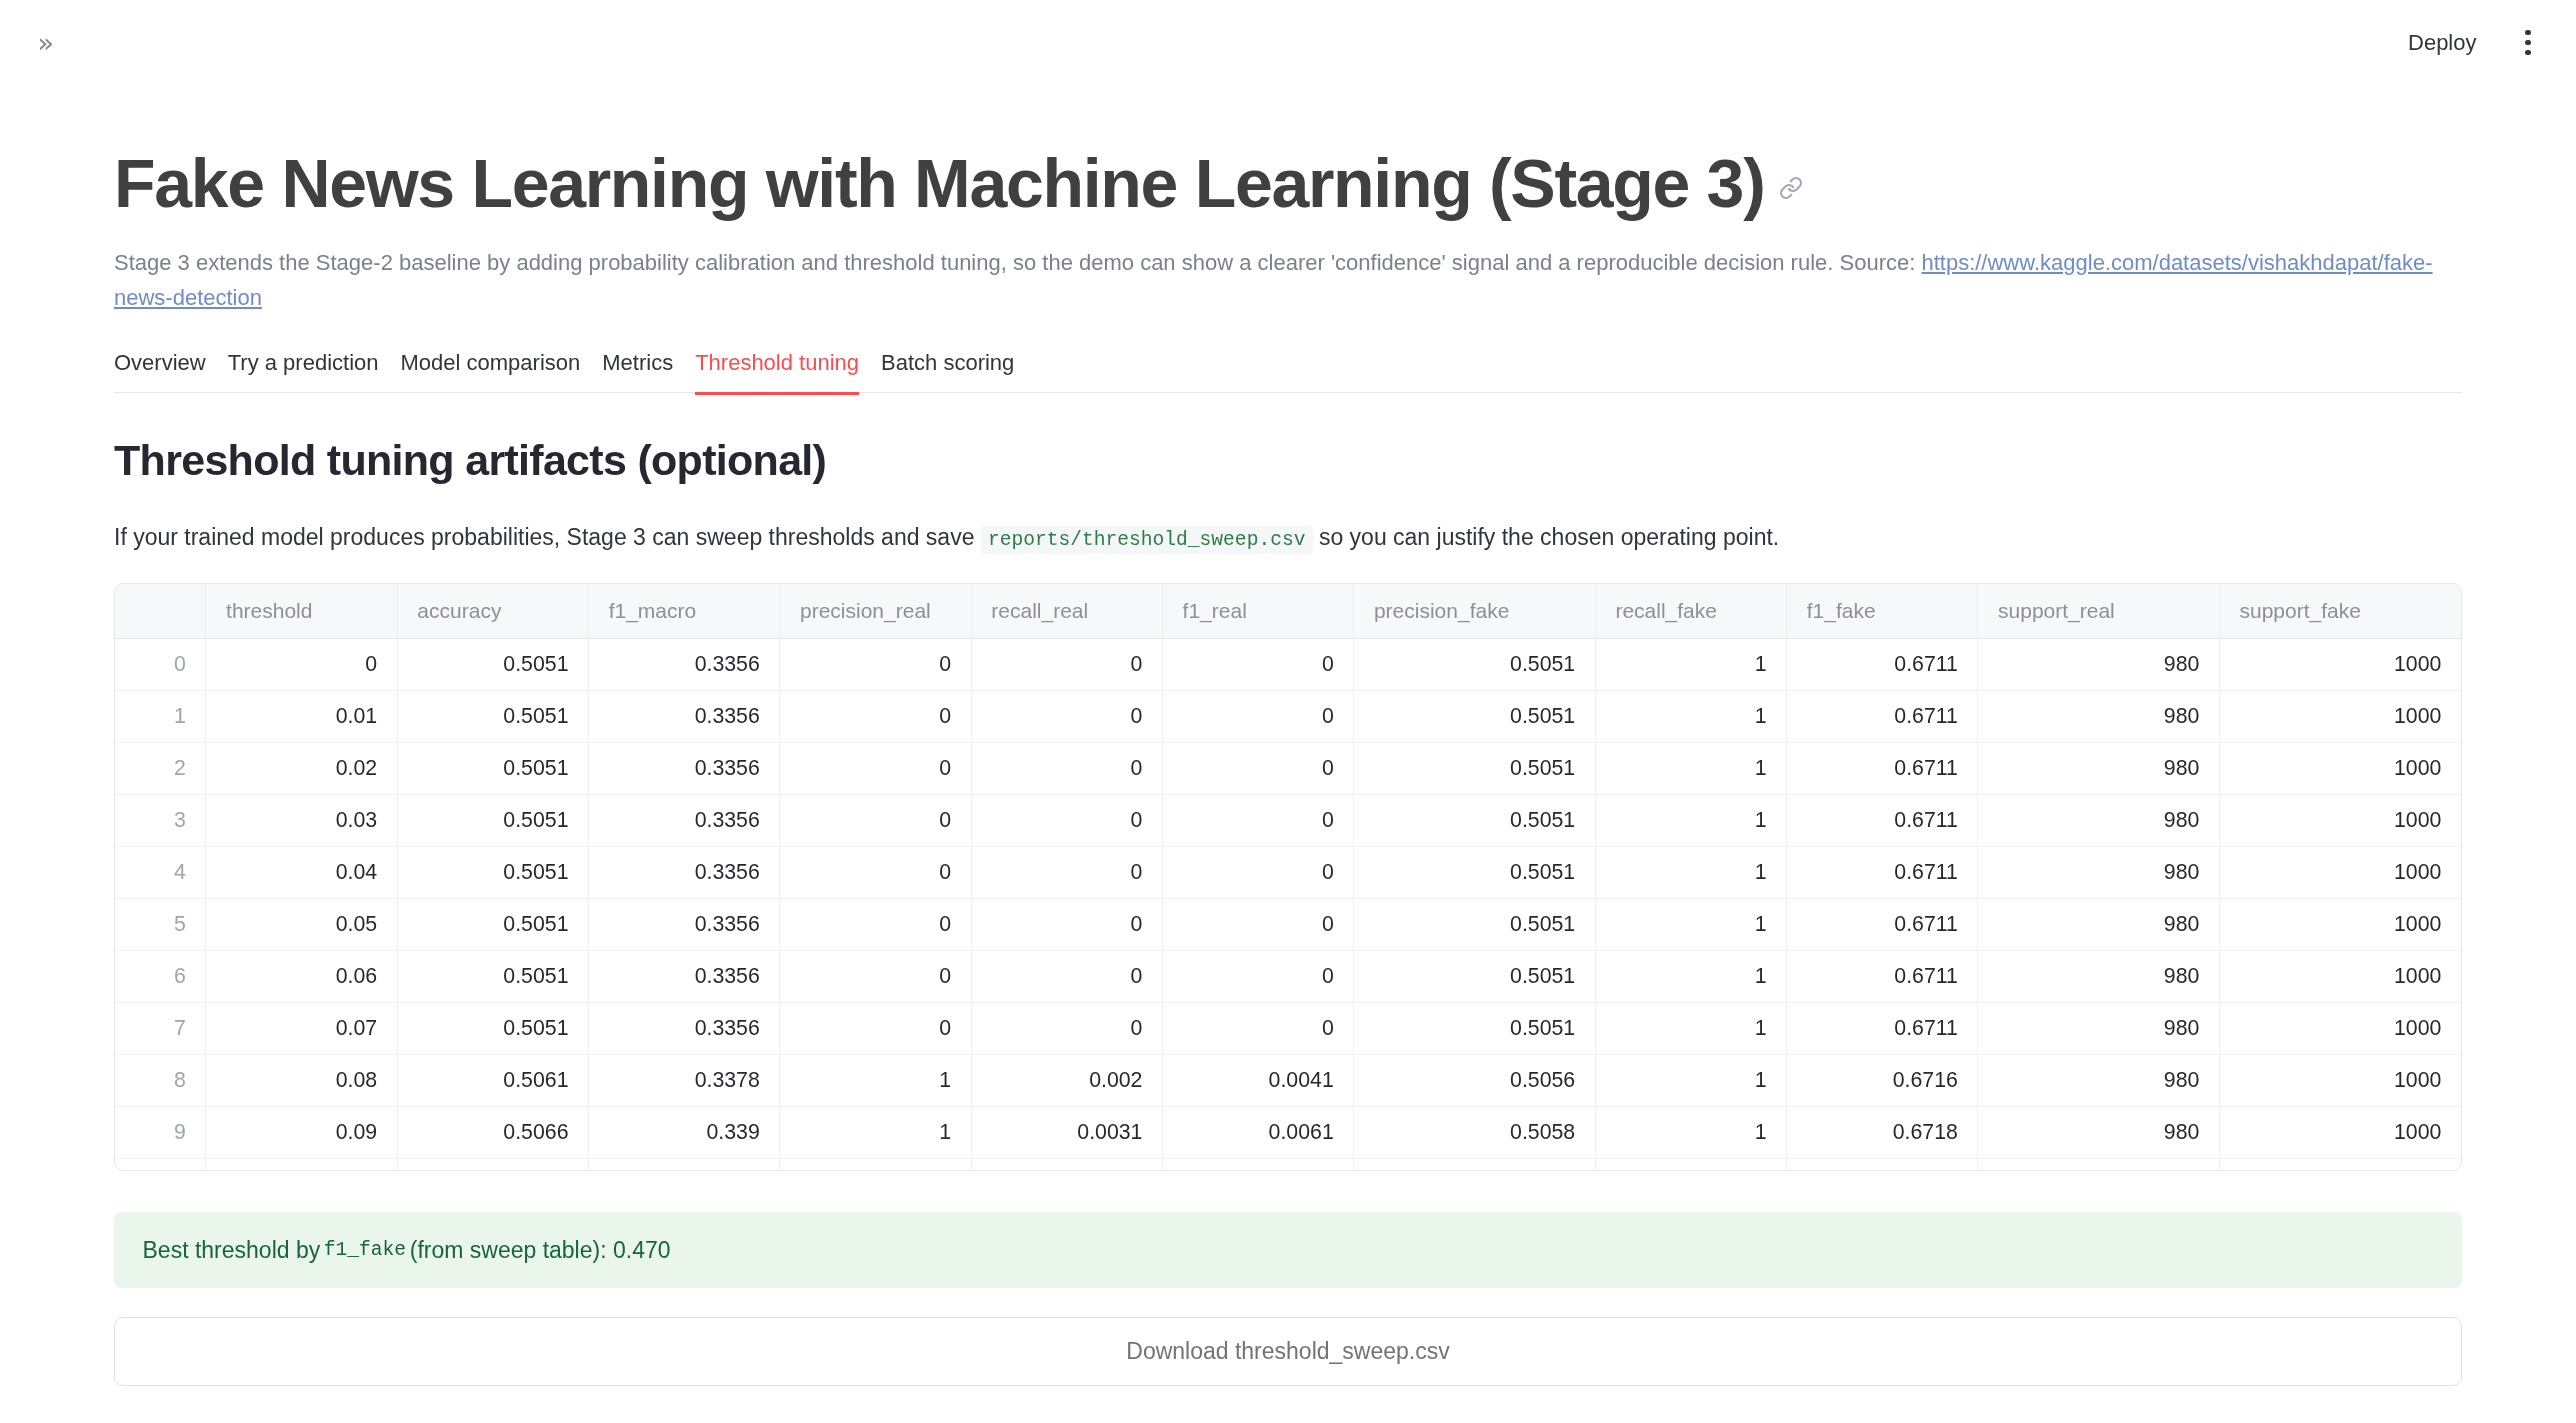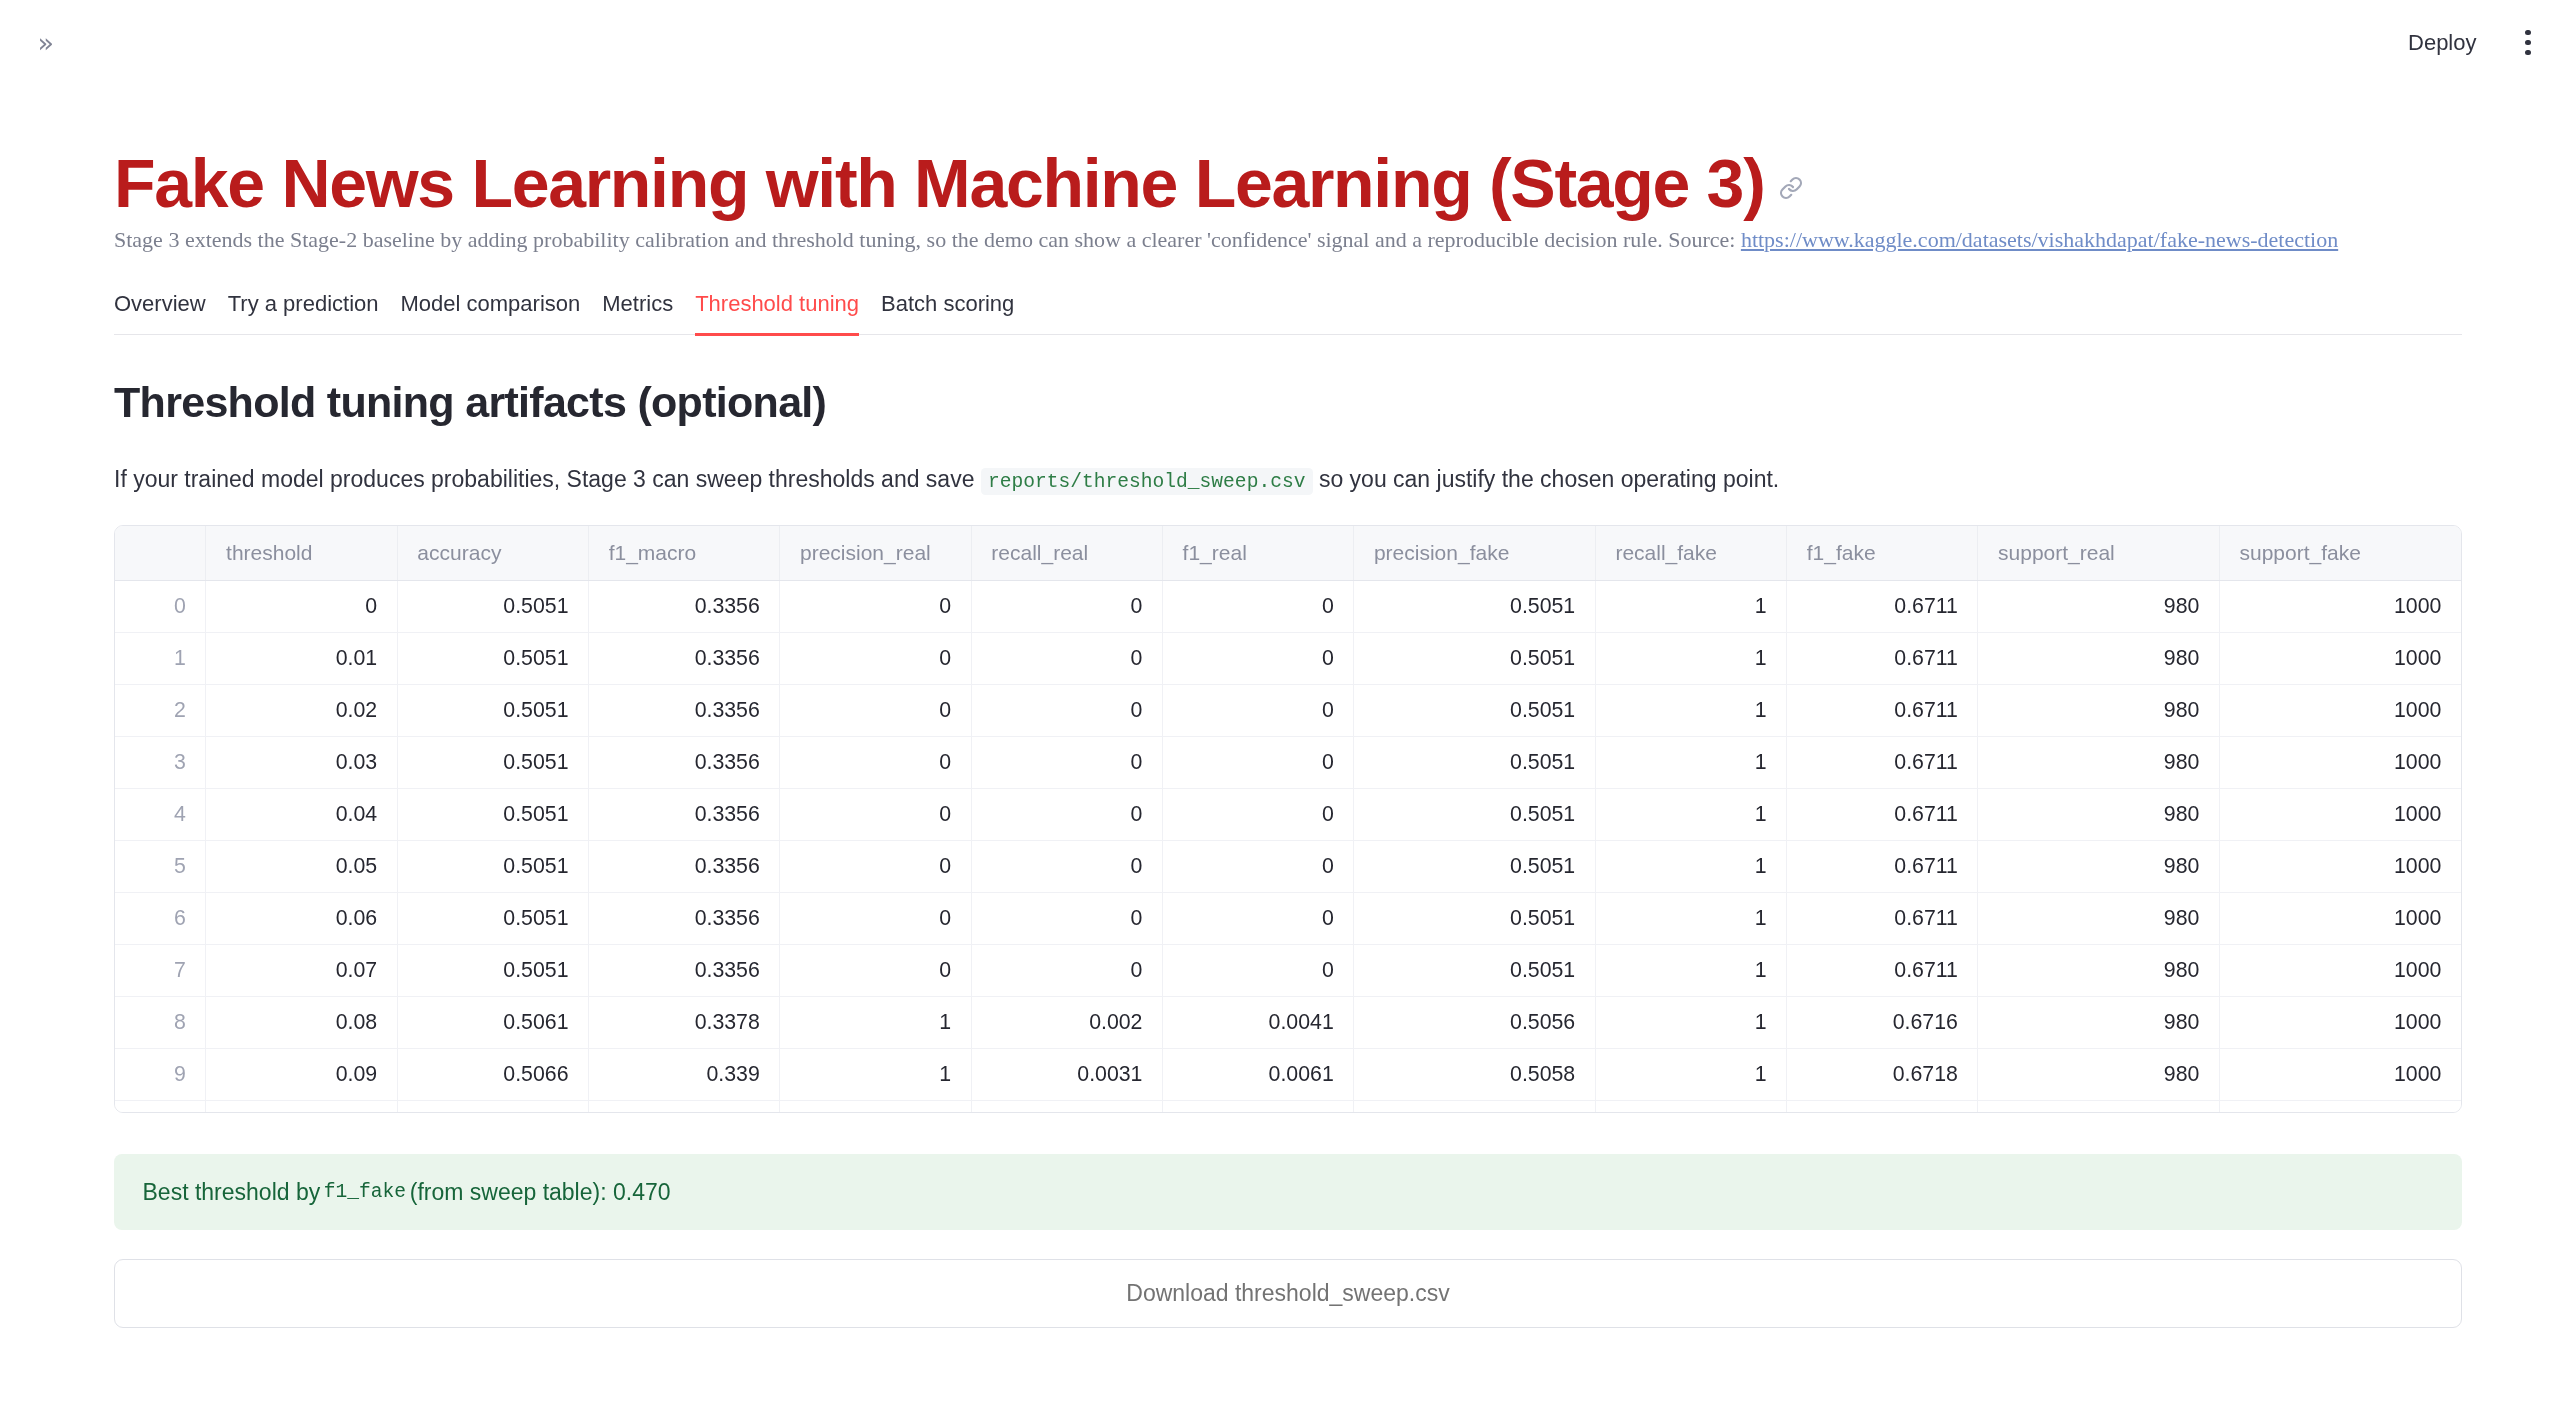--- a/index.html
+++ b/index.html
@@ -76,42 +76,43 @@
   .content {
     width: 2348px;
     margin: 0 auto;
     padding: 0;
   }
 
   h1.app-title {
     font-size: 68px;
     font-weight: 700;
     letter-spacing: -1.3px;
-    color: #b91c1c;
+    color: #404040;
     line-height: 1.15;
     padding-top: 59px;
     display: flex;
     align-items: baseline;
     gap: 14.2px;
     font-family: "Liberation Sans", sans-serif;
   }
   .anchor-icon {
     display: inline-flex;
     align-items: center;
     position: relative;
     top: -7.1px;
     color: #a3a8b8;
     cursor: pointer;
   }
 
   p.app-desc {
+    margin-top: 23px;
     font-size: 22px;
     line-height: 1.6;
     color: #7b7f8e;
-    font-family: Liberation Serif, serif;
+    font-family: Liberation Sans, sans-serif;
   }
   p.app-desc a {
     color: #6f8cc7;
     text-decoration: underline;
   }
 
   
   .tabs {
     margin-top: 34px;
     display: flex;

